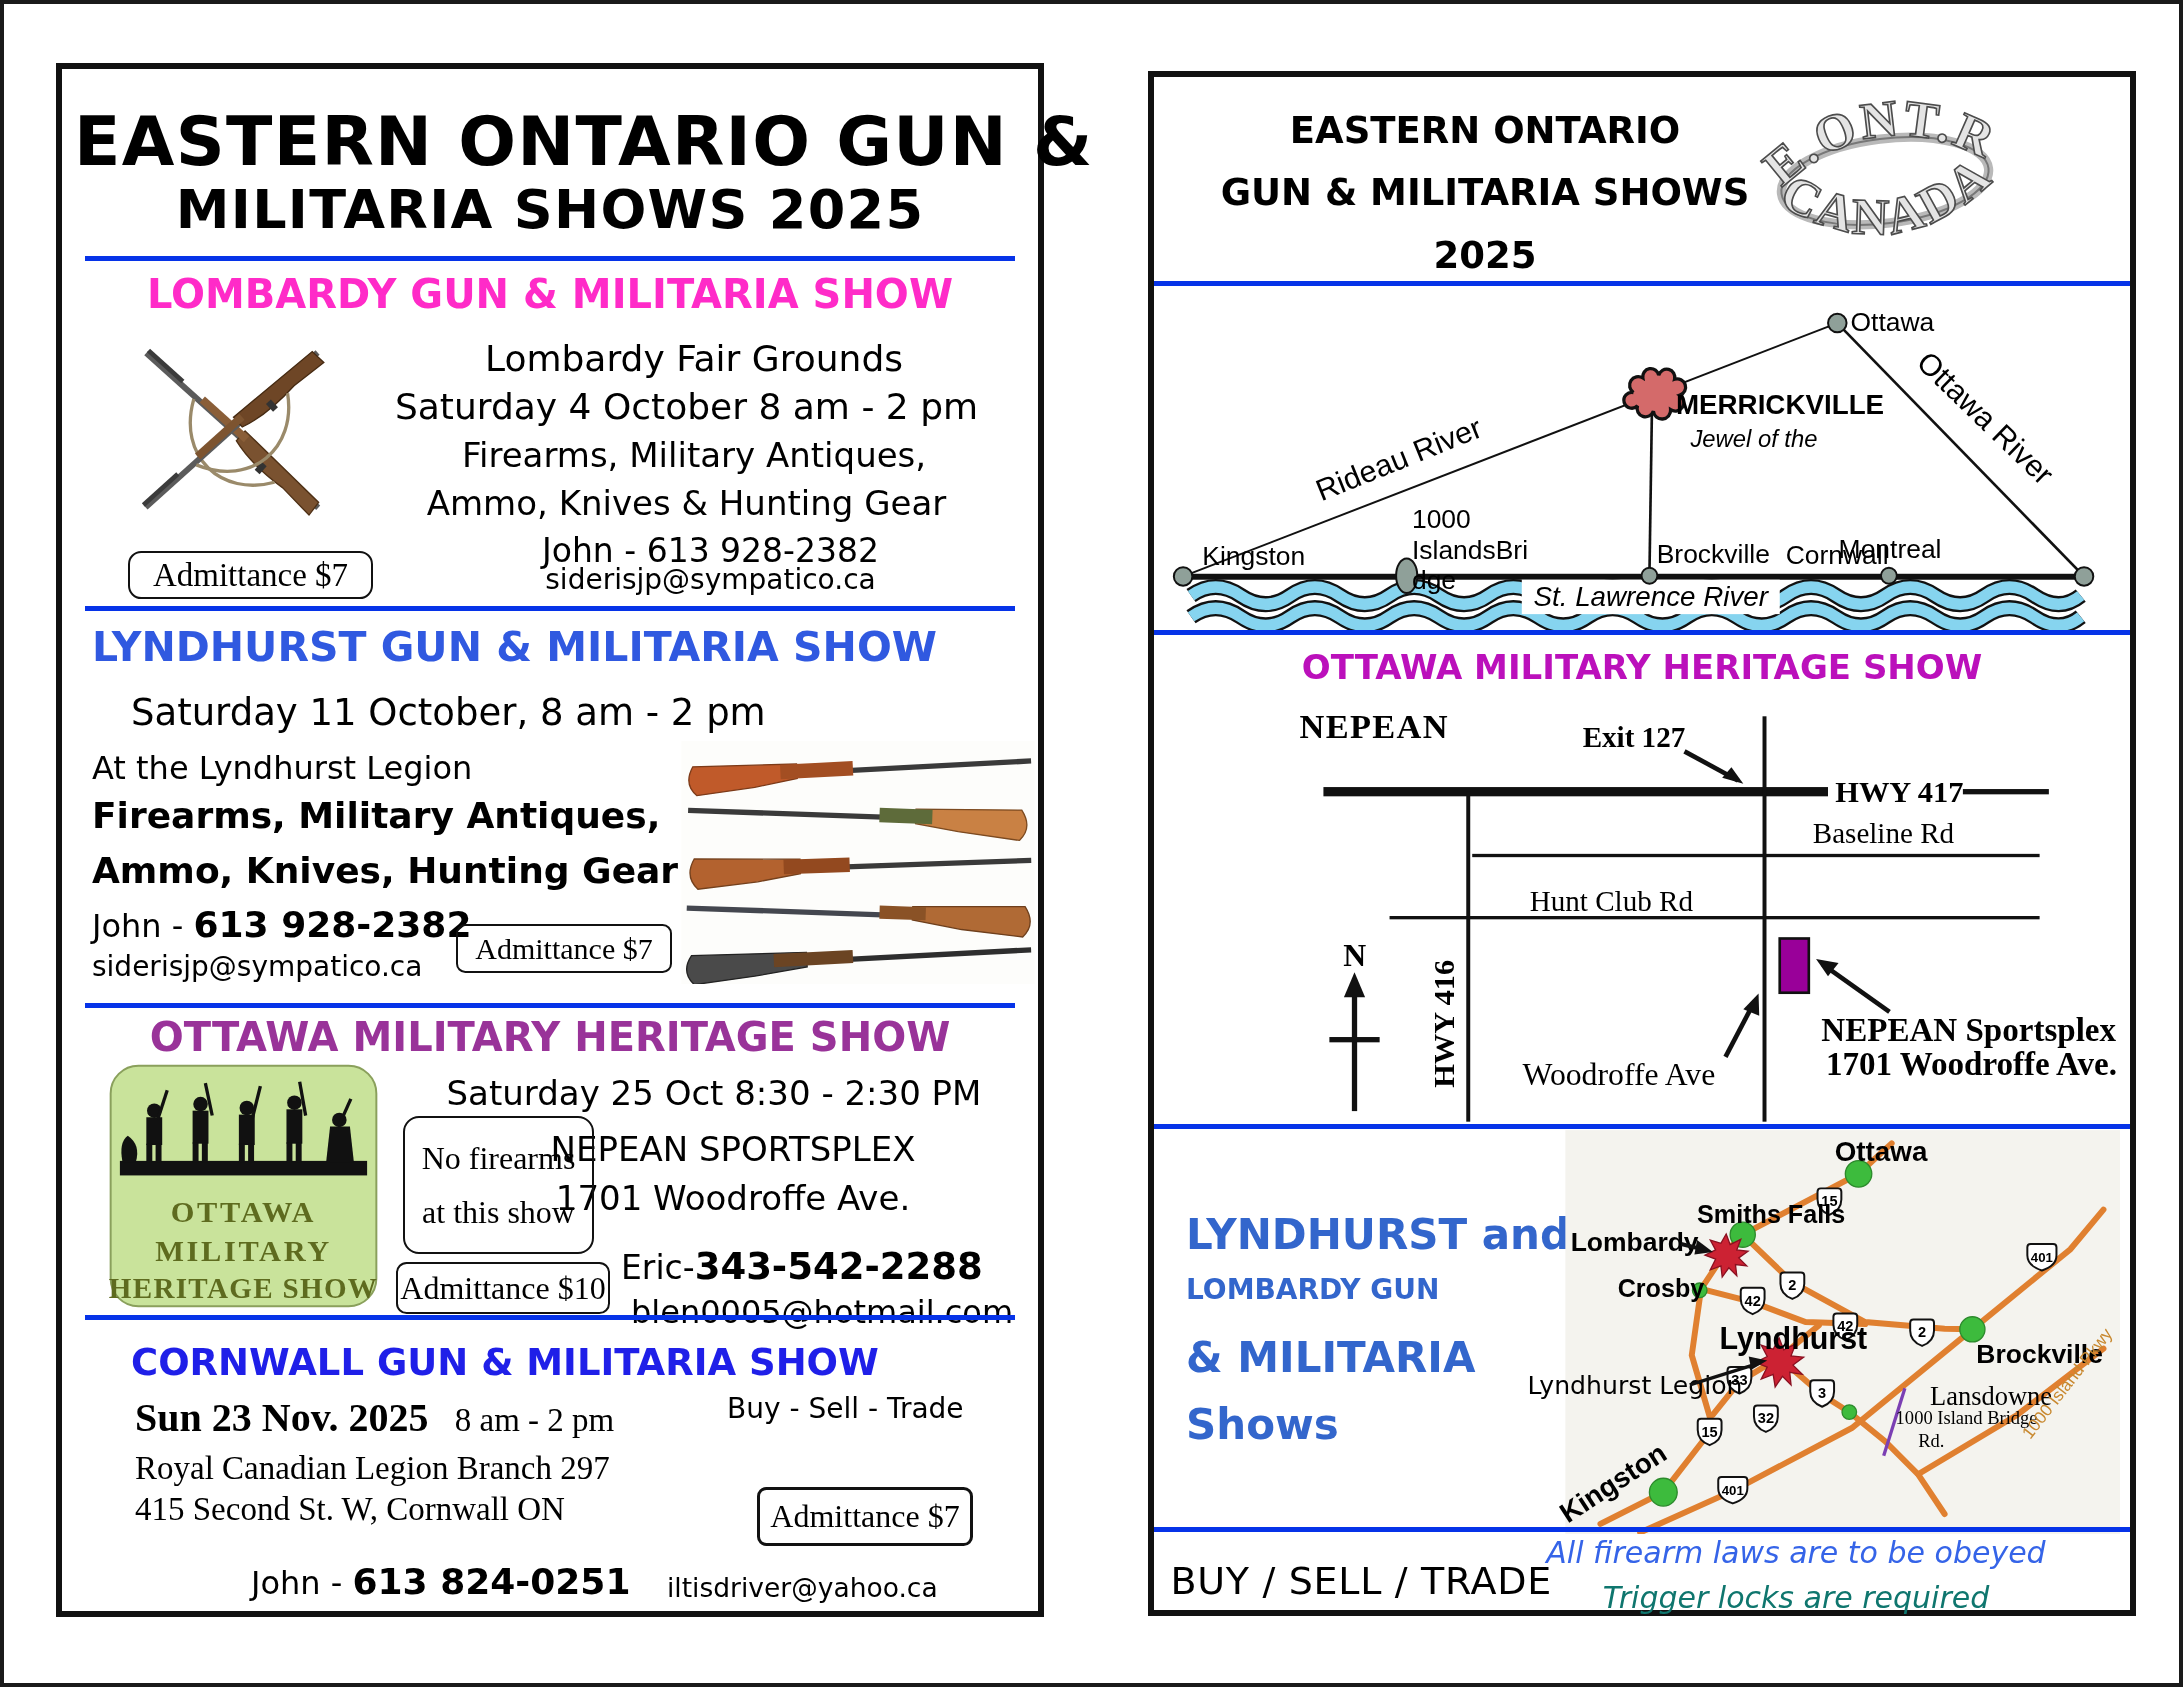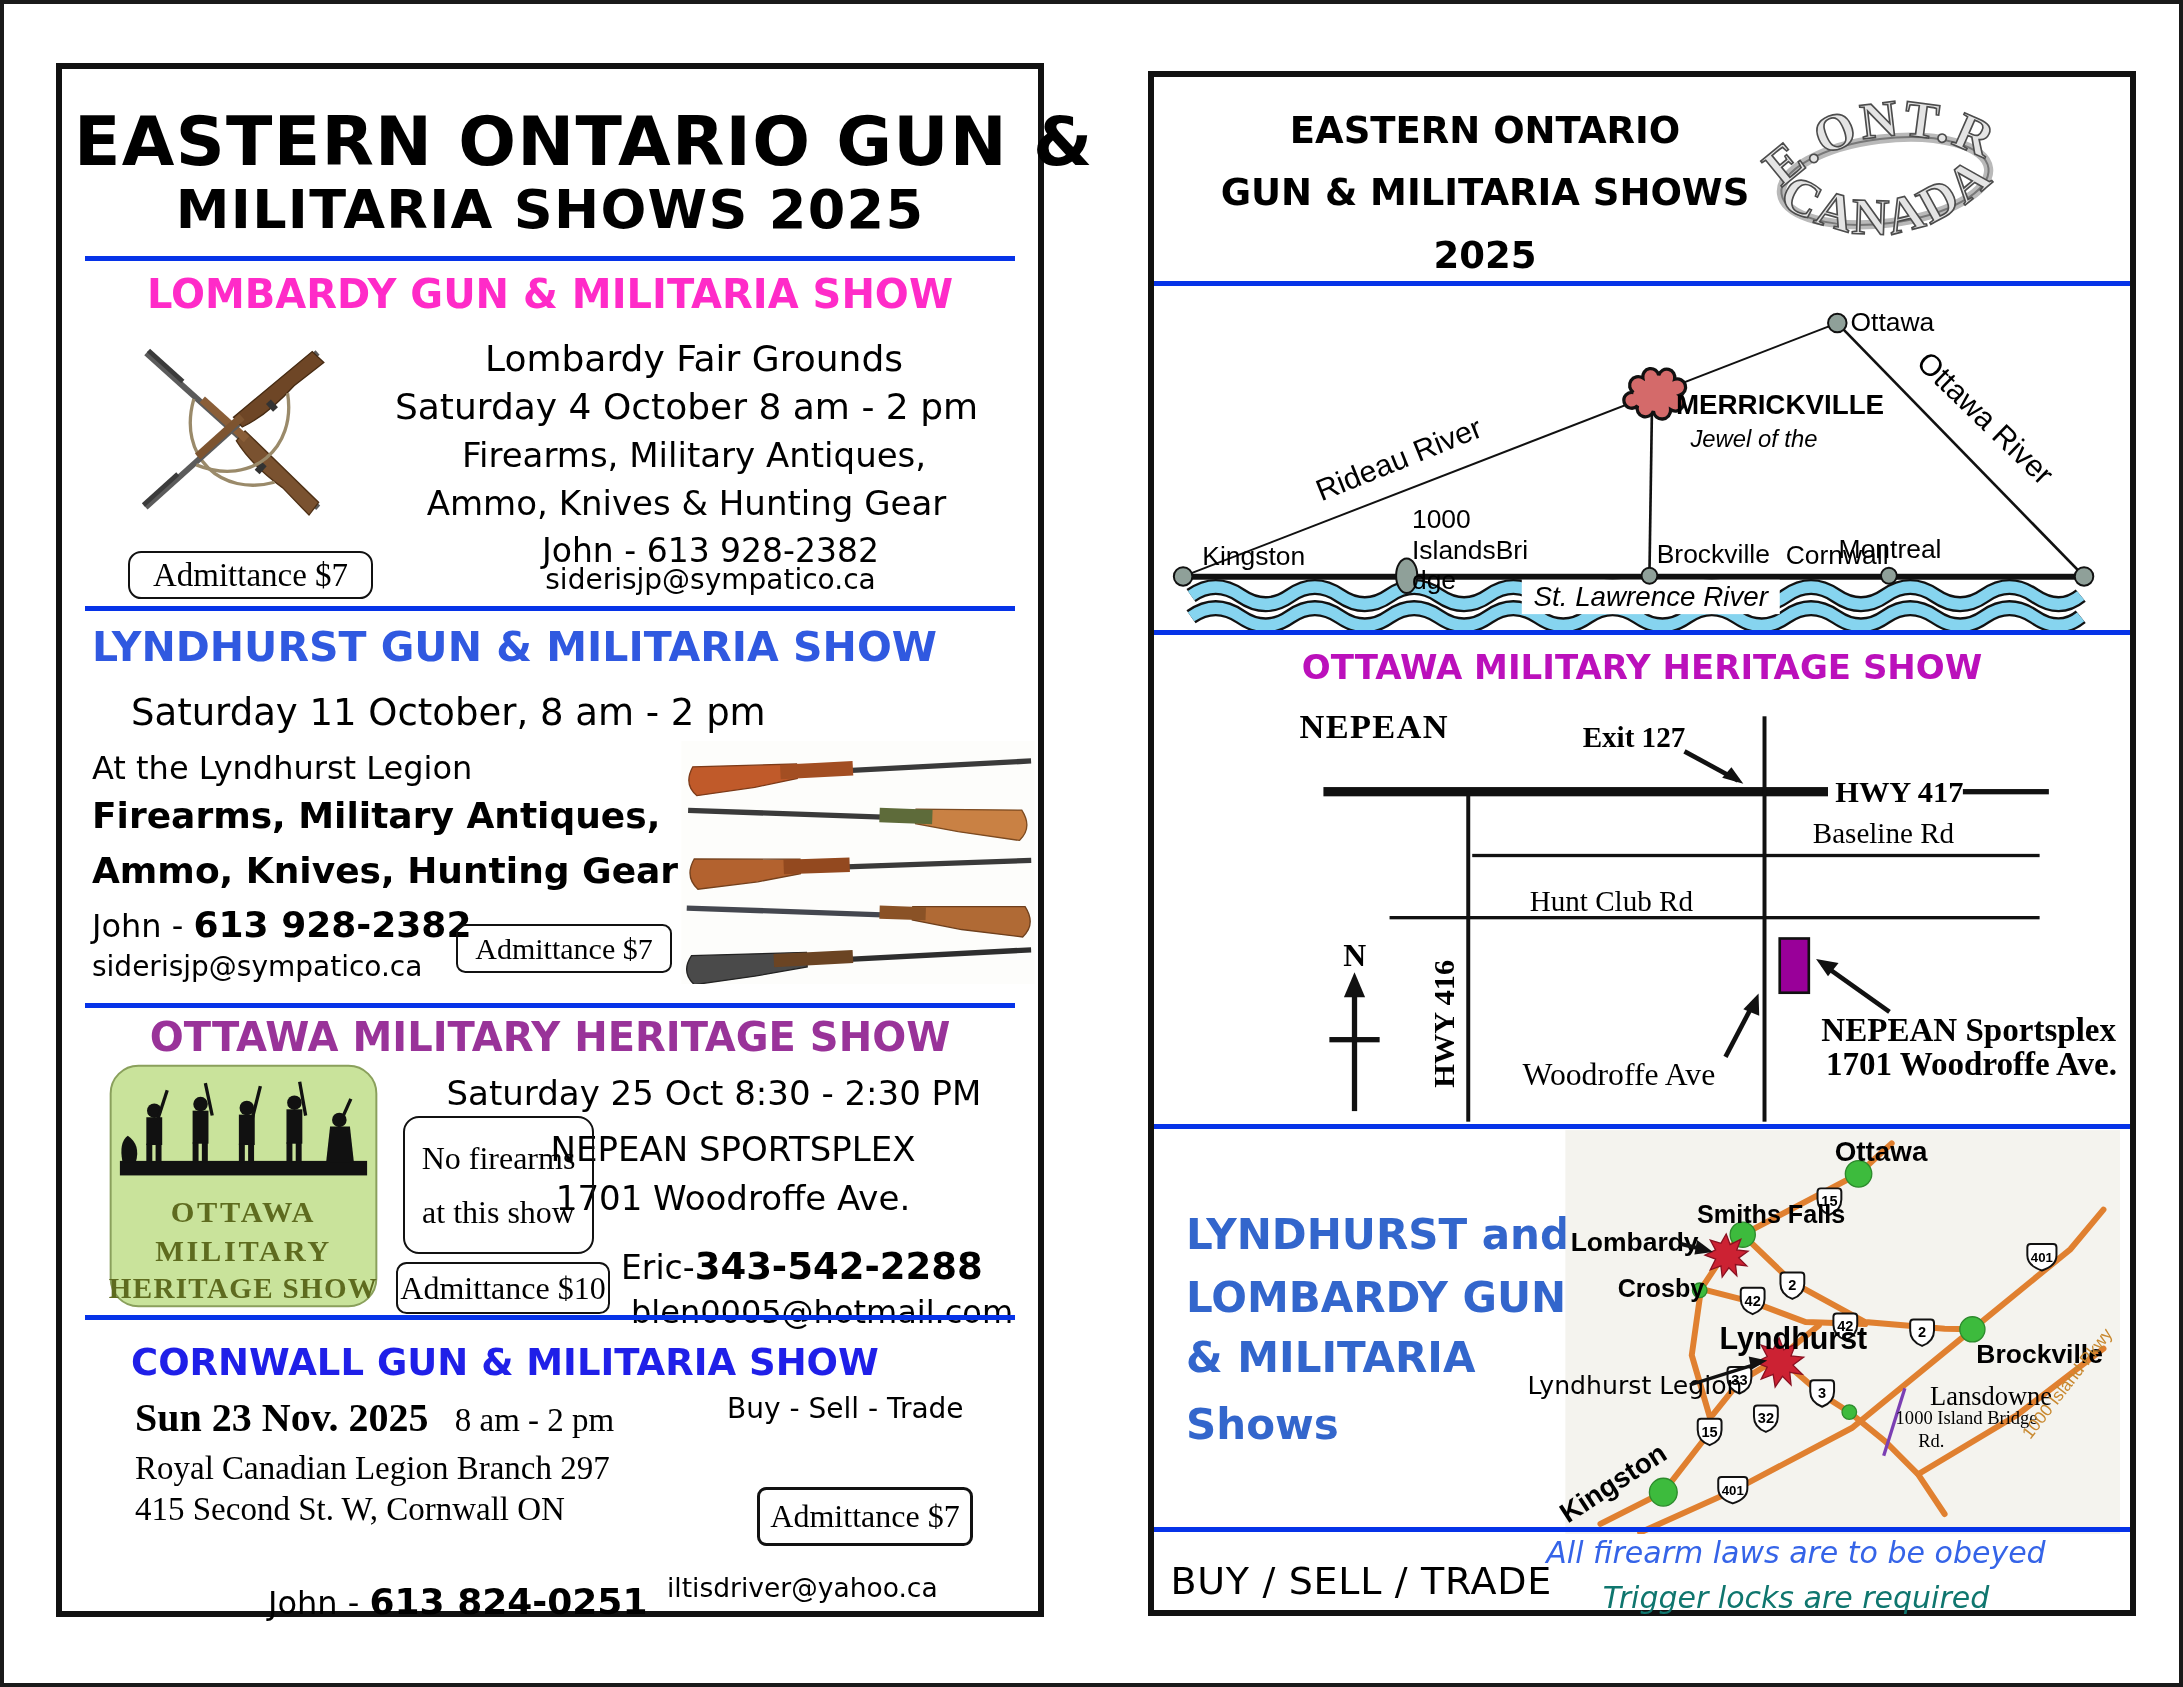--- a/index.html
+++ b/index.html
@@ -171,21 +171,21 @@
   <div class="abs" style="left:73px;top:1325px;">
     <span class="serif bold" style="font-size:40px;">Sun 23 Nov. 2025</span>
     <span class="serif" style="font-size:33px;margin-left:23px;">8 am - 2 pm</span>
   </div>
   <div class="abs comic" style="left:665px;top:1284px;font-size:28px;margin-top:39px;">Buy - Sell - Trade</div>
   <div class="abs serif" style="left:73px;top:1381px;font-size:33px;">Royal Canadian Legion Branch 297</div>
   <div class="abs serif" style="left:73px;top:1422px;font-size:33px;">415 Second St. W,  Cornwall ON</div>
   <div class="admit" style="left:695px;top:1418px;width:210px;height:53px;font-size:32px;border-radius:9.3px;border-width:3.3px;">
     <span>Admittance $7</span>
   </div>
-  <div class="abs comic" style="left:206px;top:1492px;font-size:32px;margin-top:20px;">
+  <div class="abs comic" style="left:189px;top:1492px;font-size:32px;">
     <span>John - </span><span class="bold" style="font-size:36px;">613 824-0251</span>
   </div>
   <div class="abs comic" style="left:605px;top:1503px;font-size:26.5px;">iltisdriver@yahoo.ca</div>
 </div>
 
 <div class="page" id="right-page">
 
   <div class="abs comic bold center" style="left:40px;top:32px;width:582px;font-size:37px;">EASTERN ONTARIO</div>
   <div class="abs comic bold center" style="left:40px;top:94px;width:582px;font-size:37px;">GUN &amp; MILITARIA SHOWS</div>
   <div class="abs comic bold center" style="left:40px;top:157px;width:582px;font-size:37px;">2025</div>
@@ -281,21 +281,21 @@
 
     <text class="ser" x="443" y="470" font-size="46" font-weight="bold" text-anchor="middle" transform="rotate(-90 443 470)">HWY 416</text>
     <text class="ser" x="546" y="562" font-size="48">Woodroffe Ave</text>
     <text class="ser" x="998" y="496" font-size="50" font-weight="bold">NEPEAN Sportsplex</text>
     <text class="ser" x="1005" y="548" font-size="50" font-weight="bold">1701 Woodroffe Ave.</text>
   </svg>
 
   <div class="hline" style="left:0px;top:1047px;width:976px;"></div>
 
   <div class="abs comic bold" style="left:32px;top:1133px;font-size:42px;color:#3366CC;">LYNDHURST and</div>
-  <div class="abs comic bold" style="left:32px;top:1196px;font-size:42px;color:#3366CC;">LOMBARDY GUN</div>
+  <div class="abs comic bold" style="left:32px;top:1196px;font-size:28px;color:#3366CC;">LOMBARDY GUN</div>
   <div class="abs comic bold" style="left:32px;top:1256px;font-size:42px;color:#3366CC;">&amp; MILITARIA</div>
   <div class="abs comic bold" style="left:32px;top:1323px;font-size:42px;color:#3366CC;">Shows</div>
 
   <svg class="abs" style="left:367px;top:1053px;" width="599" height="404" viewBox="0 0 905 610">
     <rect x="67" y="0" width="838" height="610" fill="#F4F3EE"></rect>
     <g stroke="#E08030" stroke-width="9" fill="none" stroke-linecap="round">
       <polyline points="510,66 335,158 310,183 272,240 258,340 290,450 215,547 120,595"></polyline>
       <polyline points="335,158 410,230 520,290 640,300 682,301"></polyline>
       <polyline points="272,240 350,260 430,290 520,293"></polyline>
       <polyline points="390,344 450,295"></polyline>

